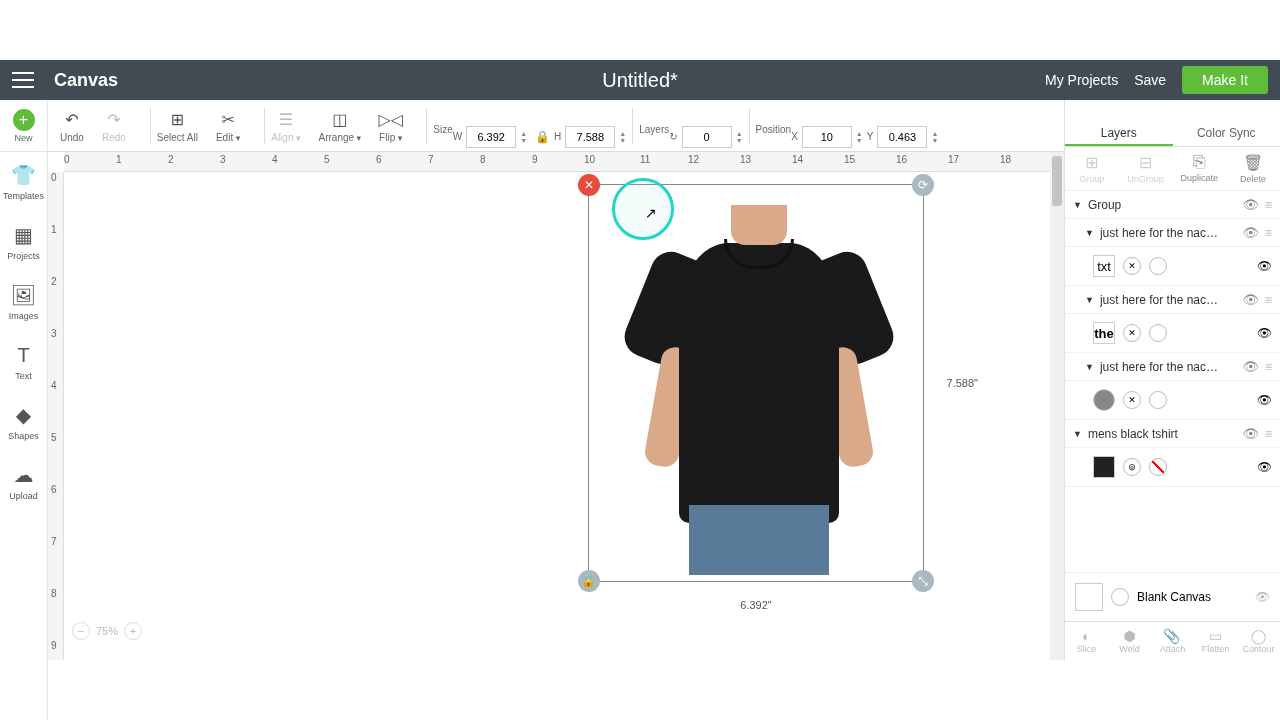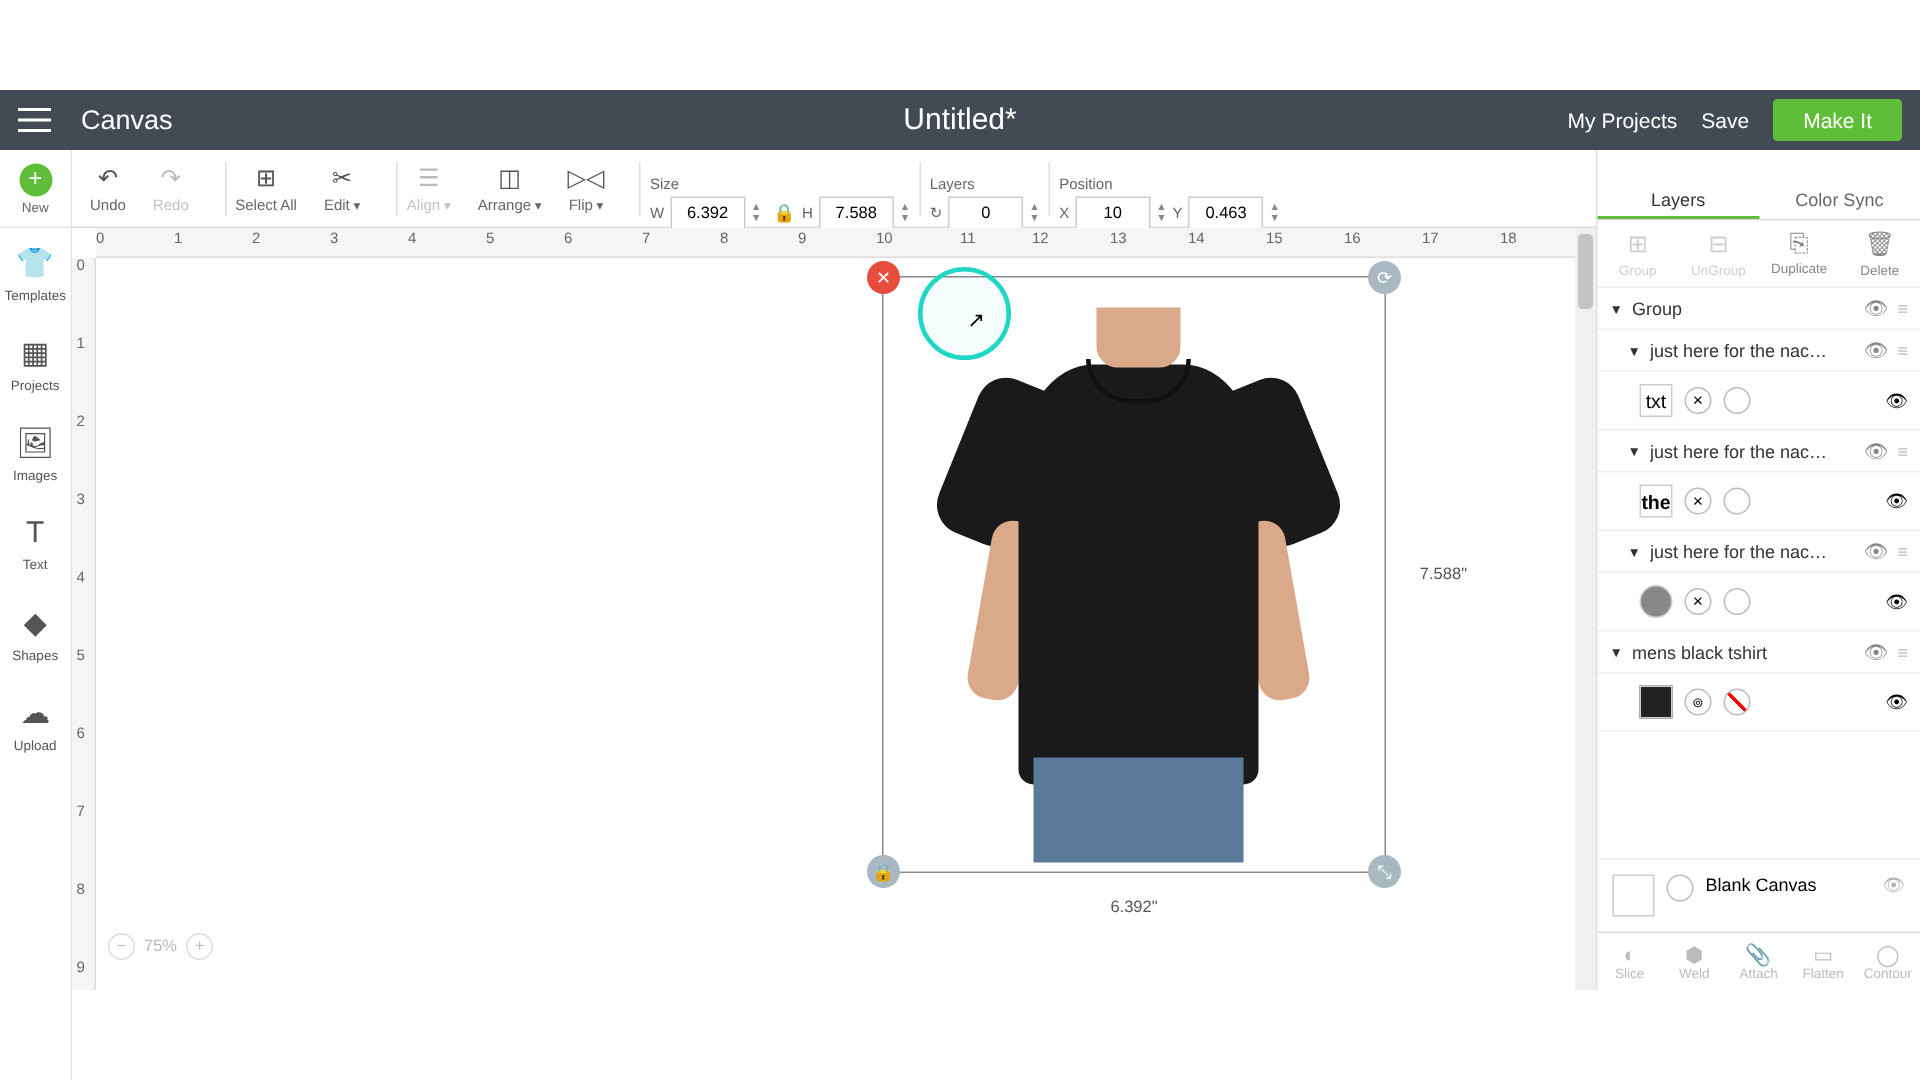--- a/index.html
+++ b/index.html
@@ -2,34 +2,34 @@
 <html><head>
 <meta charset="utf-8">
 <style>
 * { margin:0; padding:0; box-sizing:border-box; font-family:-apple-system,BlinkMacSystemFont,"Segoe UI",Arial,sans-serif; }
 body { width:1280px; height:720px; background:#fff; overflow:hidden; position:relative; }
 
 
 .header { position:absolute; top:60px; left:0; right:0; height:40px; background:#424b54; color:#fff; display:flex; align-items:center; padding:0 12px; }
 .hamburger { width:22px; height:16px; display:flex; flex-direction:column; justify-content:space-between; cursor:pointer; }
 .hamburger span { height:2px; background:#fff; }
-.header-title { margin-left:20px; font-size:18px; font-weight:400; }
+.header-title { margin-left:20px; font-size:18px; font-weight:700; }
 .header-center { position:absolute; left:50%; transform:translateX(-50%); font-size:20px; }
 .header-right { margin-left:auto; display:flex; align-items:center; gap:16px; font-size:14px; }
 .make-it { background:#5fbd3a; padding:6px 20px; border-radius:3px; font-weight:500; cursor:pointer; }
 
 
 .toolbar { position:absolute; top:100px; left:48px; right:0; height:52px; border-bottom:1px solid #ddd; display:flex; align-items:center; padding:4px 12px; background:#fff; }
 .tbgroup { display:flex; flex-direction:column; align-items:center; gap:2px; margin-right:18px; cursor:pointer; }
 .tbgroup .lbl { font-size:10px; color:#666; }
 .tbgroup.disabled { opacity:.4; }
 .tbicon { width:22px; height:22px; display:flex; align-items:center; justify-content:center; font-size:16px; color:#555; }
 .dd::after { content:" ▾"; font-size:9px; }
 .vsep { width:1px; height:36px; background:#ddd; margin:0 6px; }
-.fieldcol { display:flex; flex-direction:column; font-size:10px; color:#666;margin-top:20px; }
+.fieldcol { display:flex; flex-direction:row; font-size:10px; color:#666;margin-top:20px; }
 .inputrow { display:flex; align-items:center; gap:4px; margin-top:2px; }
 .inputrow input { width:50px; height:22px; font-size:11px; text-align:center; border:1px solid #ccc; }
 .lockicon { font-size:12px; color:#888; margin-left:4px; }
 .spinner { display:flex; flex-direction:column; font-size:7px; color:#888; line-height:7px; }
 
 
 .leftbar { position:absolute; top:100px; left:0; width:48px; bottom:0; background:#fff; border-right:1px solid #e5e5e5; display:flex; flex-direction:column; }
 .newbtn { height:52px; display:flex; flex-direction:column; align-items:center; justify-content:center; gap:2px; cursor:pointer; border-bottom:1px solid #e5e5e5; }
 .newbtn .circle { width:22px; height:22px; border-radius:50%; background:#5fbd3a; color:#fff; display:flex; align-items:center; justify-content:center; font-size:16px; }
 .newbtn .lbl { font-size:9px; color:#666; }
@@ -88,21 +88,21 @@
 .ractions .ra .ic { font-size:16px; display:block; margin-bottom:2px; }
 .layers { flex:1; overflow:auto; }
 .layer { display:flex; align-items:center; padding:6px 8px; border-bottom:1px solid #f0f0f0; gap:6px; }
 .layer .tri { font-size:9px; color:#333; cursor:pointer; }
 .layer .name { flex:1; white-space:nowrap; overflow:hidden; text-overflow:ellipsis; color:#333; }
 .layer .eye { color:#888; cursor:pointer; font-size:13px; }
 .layer .grip { color:#bbb; cursor:grab; }
 .sublayer { display:flex; align-items:center; padding:8px 8px 8px 28px; gap:8px; border-bottom:1px solid #f0f0f0; }
 .sublayer .thumb { width:22px; height:22px; border:1px solid #ccc; display:inline-flex; align-items:center; justify-content:center; font-size:13px; }
 .sublayer .sw { width:18px; height:18px; border:1px solid #bbb; border-radius:50%; display:inline-flex; align-items:center; justify-content:center; font-size:9px; }
-.canvas-row { display:flex; align-items:flex-start; gap:8px; padding:10px; border-top:1px solid #eee; }
+.canvas-row { display:flex; align-items:center; gap:8px; padding:10px; border-top:1px solid #eee; }
 .canvas-sw { width:28px; height:28px; border:1px solid #ccc; background:#fff; }
 .canvas-circ { width:18px; height:18px; border:1px solid #bbb; border-radius:50%; background:#fff; }
 .rfoot { display:flex; border-top:1px solid #ddd; }
 .rfoot .rf { flex:1; text-align:center; padding:6px 0; font-size:9px; color:#bbb; }
 .rfoot .rf .ic { font-size:14px; display:block; }
 
 
 .vscroll { position:absolute; top:152px; right:216px; width:14px; bottom:60px; background:#f0f0f0; }
 .vscroll .thumb { position:absolute; top:4px; left:2px; right:2px; height:50px; background:#c4c4c4; border-radius:3px; }
 </style>

